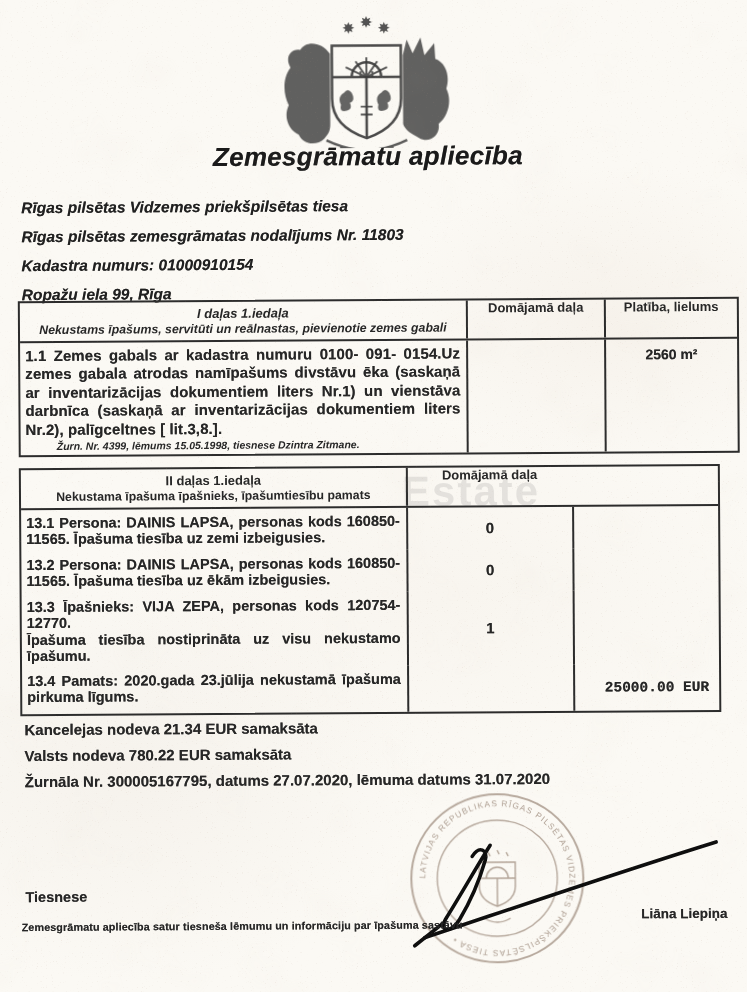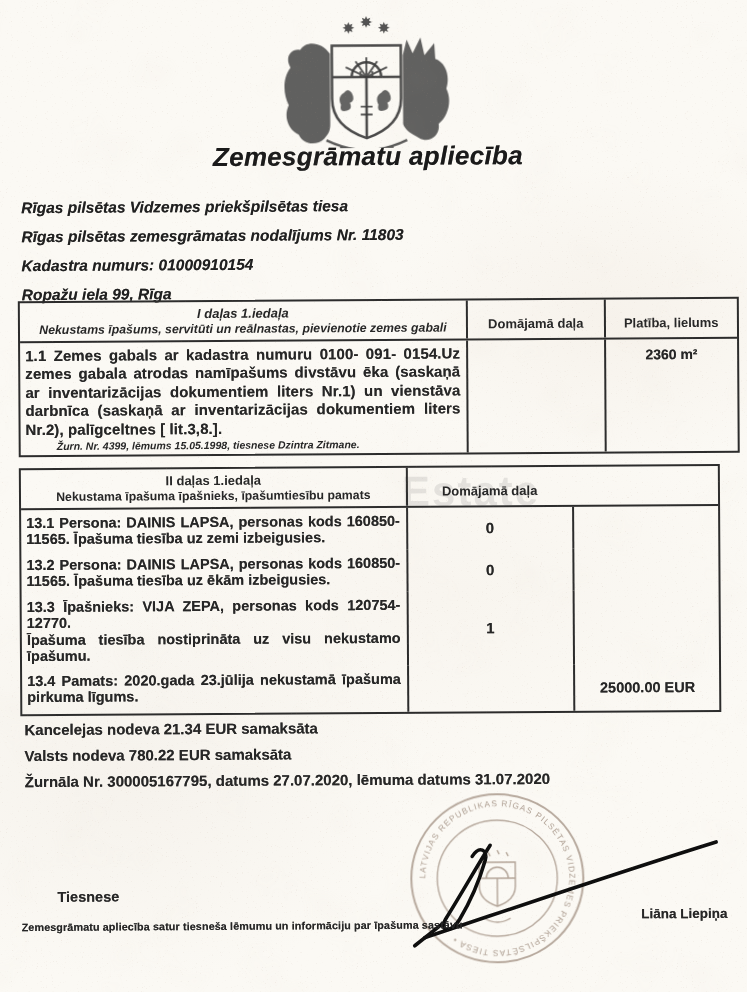--- a/index.html
+++ b/index.html
@@ -28,48 +28,48 @@
   .meta { position:absolute; top:197px; left:23px; }
   .meta p { margin:0 0 11px; font-size:15.5px; font-weight:bold; font-style:italic; color:#202020; }
 
   .t1 { position:absolute; top:299px; left:19px; width:721px; border:2px solid #2c2c2c; }
   .t2 { position:absolute; top:466px; left:19px; width:701px; border:2px solid #2c2c2c; }
   .hdr { display:grid; border-bottom:2px solid #2c2c2c; }
   .t1 .hdr { grid-template-columns:62.2% 19.2% 18.6%; }
   .t2 .hdr { grid-template-columns:55.2% 23.8% 21%; }
   .hc { padding:4px 4px 3px; text-align:center; font-weight:bold; font-size:13px; color:#272727; }
   .t1 .hc.c1 { font-style:italic; }
-  .hc.c2, .hc.c3 { border-left:2px solid #2c2c2c; display:flex; align-items:flex-start; justify-content:center; padding-top:16px; }
+  .hc.c2, .hc.c3 { border-left:2px solid #2c2c2c; display:flex; align-items:flex-start; justify-content:center; padding-top:0; }
   .hl1 { font-size:13px; }
   .hl2 { font-size:12.3px; line-height:14.5px; margin-top:1px; }
 
   .t1 .bdy { display:grid; grid-template-columns:62.2% 19.2% 18.6%; min-height:106px; }
   .bc.c2, .bc.c3 { border-left:2px solid #2c2c2c; }
   .t1 .txt { margin:4px 6px 0 5px; font-size:15px; font-weight:bold; line-height:18.5px;
              text-align:justify; letter-spacing:0.1px; }
   .t1 .nt { margin:1px 0 3px 36px; font-size:10.5px; font-weight:bold; font-style:italic; }
   .t1 .bc.c3 { text-align:center; padding-top:7px; font-size:14px; font-weight:bold; }
 
   .bdy2 { display:grid; grid-template-columns:55.2% 23.8% 21%; grid-template-rows:42px 42px 74px 46px; }
   .a { padding:5px 6px 0 5px; }
   .a p { margin:0; font-size:14.5px; font-weight:bold; line-height:16.5px; text-align:justify; }
   .b { border-left:2px solid #2c2c2c; display:flex; align-items:center; justify-content:center;
        font-size:15px; font-weight:bold; }
   .c { border-left:2px solid #2c2c2c; display:flex; align-items:center; justify-content:center;
        font-size:14.5px; font-weight:bold; }
-  .c.r4 { justify-content:flex-end; padding-right:24px; }
+  .c.r4 { justify-content:flex-end; padding-right:10px;font-family:Liberation Mono, monospace; }
 
   .fees { position:absolute; top:719px; left:23px; }
   .fees p { margin:0 0 9px; font-size:15px; font-weight:bold; }
 
   .stamp { position:absolute; left:402px; top:791px; width:186px; height:178px; opacity:0.82; filter:blur(0.3px); }
   .sig   { position:absolute; left:356px; top:816px; width:376px; height:156px; }
 
   .judge { position:absolute; top:887px; left:23px; width:702px; display:flex; justify-content:space-between; }
-  .jl { font-size:14.5px; font-weight:bold;margin-left:32px; }
+  .jl { font-size:14.5px; font-weight:bold; }
   .jn { font-size:13.5px; font-weight:bold; margin-top:21px; }
 
   .note { position:absolute; top:919px; left:19px; margin:0; font-size:10.8px; font-weight:bold; letter-spacing:0.1px; }
 
   .noise { position:absolute; inset:0; pointer-events:none; }
 </style>
 </head>
 <body>
 
 <div class="page">
@@ -141,21 +141,21 @@
         <div class="hc c2">Domājamā daļa</div>
         <div class="hc c3">Platība, lielums</div>
       </div>
       <div class="bdy">
         <div class="bc c1">
           <p class="txt ink">1.1 Zemes gabals ar kadastra numuru 0100- 091- 0154.Uz zemes gabala atrodas namīpašums divstāvu ēka (saskaņā ar inventarizācijas dokumentiem liters Nr.1) un vienstāva darbnīca (saskaņā ar inventarizācijas dokumentiem liters Nr.2), palīgceltnes [ lit.3,8.].</p>
           <p class="nt">Žurn. Nr. 4399, lēmums 15.05.1998, tiesnese Dzintra Zitmane.</p>
         </div>
         <div class="bc c2"></div>
         <div class="bc c3">
-          <span class="ink">2360 m²</span>
+          <span class="ink">2560 m²</span>
         </div>
       </div>
     </div>
 
     <div class="t2">
       <div class="hdr">
         <div class="hc c1">
           <div class="hl1">II daļas 1.iedaļa</div>
           <div class="hl2">Nekustama īpašuma īpašnieks, īpašumtiesību pamats</div>
         </div>

